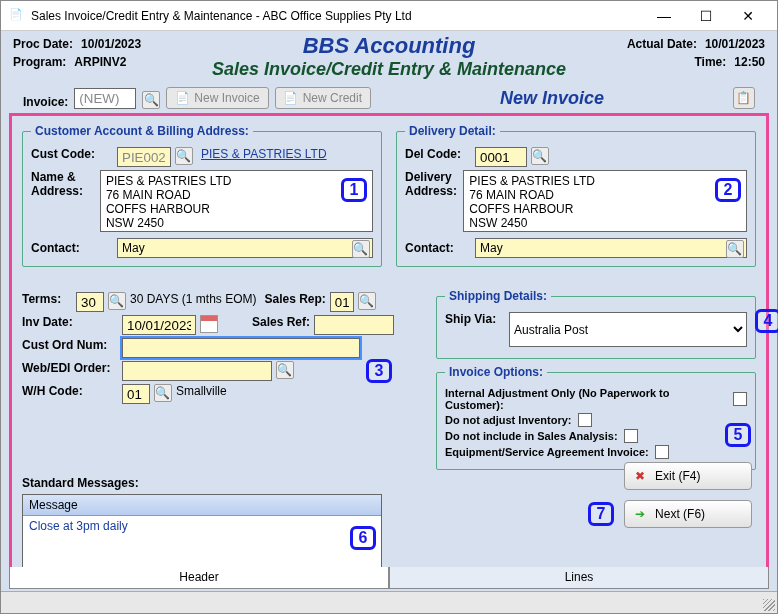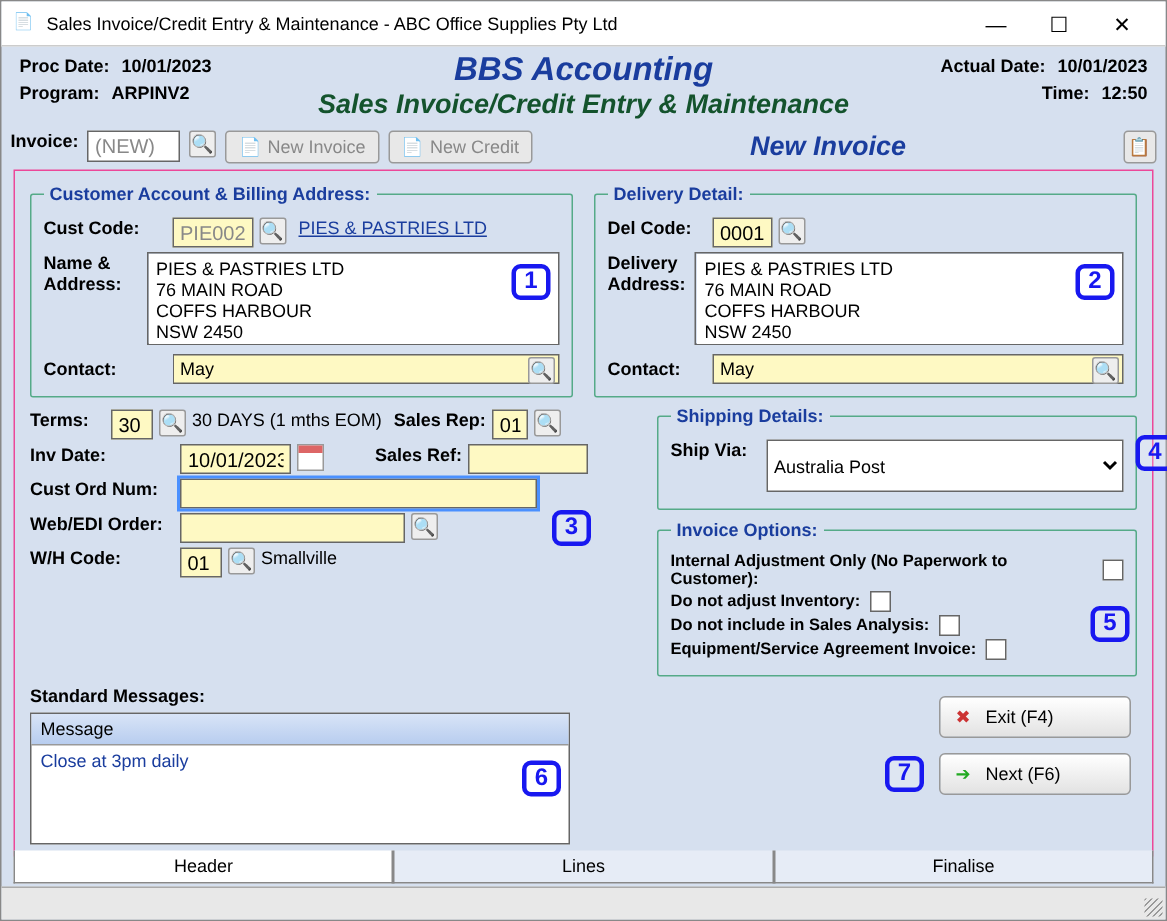--- a/index.html
+++ b/index.html
@@ -9,43 +9,43 @@
 .titlebar .appicon { width: 16px; height: 16px; margin-right: 6px; font-size: 11px; }
 .titlebar .title { flex: 1; font-size: 12px; }
 .titlebar .ctrl { width: 42px; height: 28px; display: flex; align-items: center; justify-content: center; font-size: 14px; cursor: pointer; }
 .header-area { padding: 6px 12px 2px; position: relative; }
 .header-top { display: flex; justify-content: space-between; font-weight: bold; font-size: 12px; }
 .header-top .left, .header-top .right { display: flex; gap: 8px; }
 .header-top .label { font-weight: bold; }
 .brand { text-align: center; position: absolute; left: 0; right: 0; top: 2px; pointer-events: none; }
 .brand h1 { color: #1a3d9e; font-style: italic; font-weight: bold; font-size: 22px; }
 .brand h2 { color: #14532d; font-style: italic; font-weight: bold; font-size: 18px; }
-.toolbar { display: flex; align-items: flex-start; gap: 6px; padding: 4px 6px; }
+.toolbar { display: flex; align-items: flex-end; gap: 6px; padding: 4px 22px; }
 .toolbar .lbl { font-weight: bold; }
 .toolbar .txt { width: 62px; background: #fff; border: 1px solid #666; padding: 2px 4px; color: #888; }
 .btn { display: inline-flex; align-items: center; gap: 4px; background: #e8e8e8; border: 1px solid #999; border-radius: 3px; padding: 2px 8px; height: 22px; cursor: pointer; color: #888; }
 .btn.icon { padding: 2px; width: 22px; justify-content: center; }
 .center-title { flex: 1; text-align: center; color: #1a3d9e; font-style: italic; font-weight: bold; font-size: 18px; }
-.content { position: absolute; top: 112px; left: 8px; right: 8px; bottom: 42px; border: 1px solid #ec4899; background: #d6e0ef; padding: 8px 10px 6px; }
+.content { position: absolute; top: 112px; left: 8px; right: 8px; bottom: 42px; border: 3px solid #ec4899; background: #d6e0ef; padding: 8px 10px 6px; }
 fieldset { border: 1px solid #5a8; border-radius: 2px; padding: 6px 8px 8px; position: relative; }
 fieldset > legend { color: #1a3d9e; font-weight: bold; padding: 0 4px; font-size: 12px; }
 .row2 { display: flex; gap: 14px; }
 .row2 > * { flex: 1; }
 .frow { display: flex; gap: 4px; margin: 3px 0; }
 .frow .flbl { font-weight: bold; width: 82px; }
 .frow .flbl.sm { width: 66px; }
 .txtbox { background: #fef9c3; border: 1px solid #666; padding: 2px 4px; height: 20px; }
 .lookup { width: 18px; height: 18px; border: 1px solid #999; background: #eee; border-radius: 2px; display: inline-flex; align-items: center; justify-content: center; cursor: pointer; }
 .link { color: #1a3d9e; text-decoration: underline; cursor: pointer; margin-left: 4px; }
 .addr { position: relative; }
 .addr textarea { width: 100%; height: 62px; border: 1px solid #666; padding: 3px 5px; font-family: Arial; font-size: 12px; resize: none; }
 .contact-row { display: flex; align-items: center; gap: 4px; margin-top: 6px; }
 .contact-row .txtbox { flex: 1; position: relative; }
 .contact-row .lookup { position: absolute; right: 2px; top: 1px; }
-.midrow { display: flex; gap: 14px; margin-top: 5px; }
+.midrow { display: flex; gap: 14px; margin-top: 22px; }
 .midright { width: 320px; }
 select { background: #fff; border: 1px solid #666; height: 35px; font-size: 12px; }
 .opts .orow { display: flex; align-items: center; gap: 6px; font-weight: bold; margin: 2px 0; font-size: 11px; }
 .chk { width: 14px; height: 14px; border: 1px solid #666; background: #fff; }
 .msgbox { border: 1px solid #666; background: #fff; margin-top: 4px; height: 88px; width: 360px; }
 .msgbox .hdr { background: linear-gradient(#d8e4f7,#b8cdef); padding: 3px 6px; border-bottom: 1px solid #999; font-size: 12px; }
 .msgbox .body { padding: 3px 6px; color: #1a3d9e; font-size: 12px; }
 .action-btns { position: absolute; right: 14px; bottom: 40px; display: flex; flex-direction: column; gap: 10px; }
 .abtn { width: 128px; height: 28px; border: 1px solid #999; border-radius: 4px; background: linear-gradient(#fff,#e2e2e2); display: flex; align-items: center; gap: 10px; padding: 0 10px; cursor: pointer; font-size: 12px; justify-content: flex-start; }
 .tabs { position: absolute; left: 8px; right: 8px; bottom: 24px; display: flex; height: 22px; }
@@ -143,21 +143,21 @@
                 <span class="mg">🔍</span>
               </span>
           </div>
         </div>
       </fieldset>
 
       <fieldset>
         <legend>Delivery Detail:</legend>
         <div class="frow">
           <span class="flbl sm">Del Code:</span>
-          <input class="txtbox" style="width: 40px;" value="0001">
+          <input class="txtbox" style="width: 52px;" value="0001">
           <span class="lookup">
               <span class="mg">🔍</span>
             </span>
         </div>
         <div class="frow addr" style="align-items:flex-start;">
           <span class="flbl sm" style="line-height:14px;">Delivery Address:</span>
           <textarea style="">PIES &amp; PASTRIES LTD
 76 MAIN ROAD
 COFFS HARBOUR
 NSW 2450</textarea>
@@ -272,17 +272,16 @@
             <span style="color:#2a2;">➔</span>
             <span>Next (F6)</span>
           </div>
       </div>
     </div>
   </div>
 
   <div class="tabs">
     <div class="tab active">Header</div>
     <div class="tab">Lines</div>
-    <div class="tab">Finalise</div>
   </div>
 
   <div class="statusbar"></div>
 </div>
 
 </body></html>

